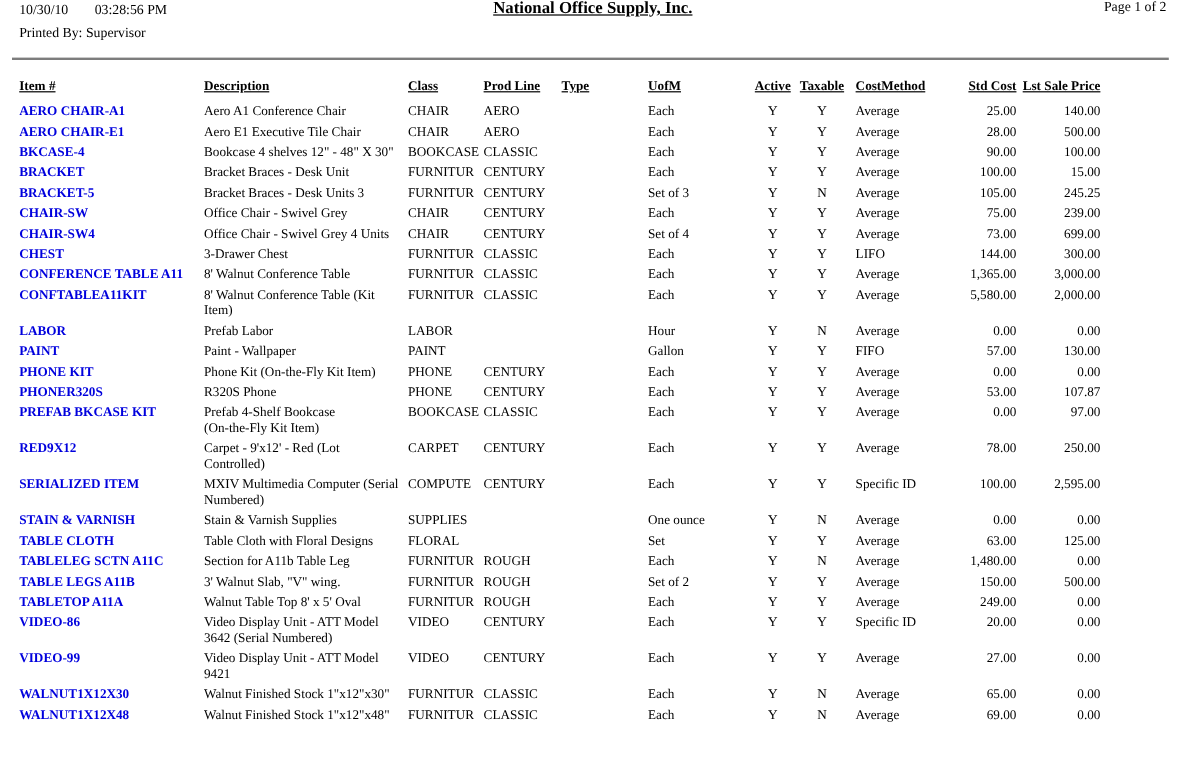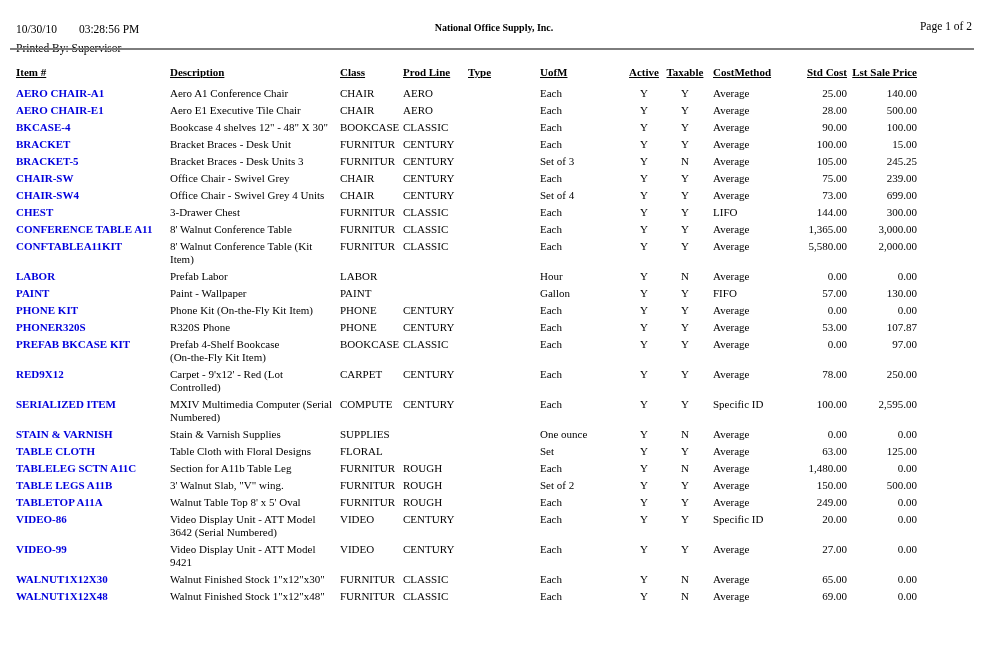--- a/index.html
+++ b/index.html
@@ -3,27 +3,27 @@
 <meta charset="utf-8">
 <style>
   html,body { margin:0; padding:0; }
   body {
     width:984px; height:650px;
     background:#ffffff; color:#000000;
     font-family:"Liberation Serif", serif;
     position:relative; overflow:hidden;
   }
   .hdr {
-    position:absolute; top:20px; left:16px; width:956px;
+    position:absolute; top:0; left:16px; width:956px;
     display:grid; grid-template-columns:250px 1fr 250px;
   }
   .hdr-left { font-size:11.5px; line-height:19px; }
   .time { margin-left:22px; }
   .hdr-center { text-align:center; }
-  .company { font-size:10px; font-weight:bold; line-height:15px; }
+  .company { font-size:14px; font-weight:bold; line-height:15px;text-decoration:underline; }
   .title { font-size:16px; font-weight:bold; margin-top:4px; }
   .hdr-right { text-align:right; font-size:11.5px; }
   .rule {
     position:absolute; top:48px; left:10px; width:964px;
     border-top:2px solid #7d7d7d; height:0;
   }
   table {
     position:absolute; top:64px; left:16px; width:901px;
     table-layout:fixed; border-collapse:collapse;
     font-size:11px;

